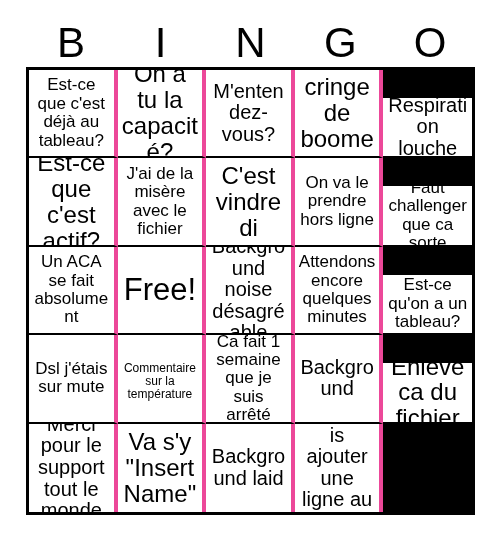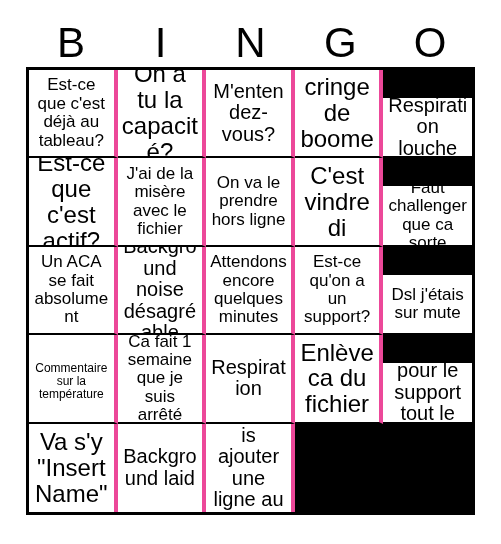--- a/index.html
+++ b/index.html
@@ -112,53 +112,56 @@
     <div class="cell">
         <span class="cell-text fs-sm">Respiration louche</span>
       </div>
     <div class="cell">
         <span class="cell-text fs-lg">Est-ce que c'est actif?</span>
       </div>
     <div class="cell">
         <span class="cell-text fs-md">J'ai de la misère avec le fichier</span>
       </div>
     <div class="cell">
-        <span class="cell-text fs-md">On va le prendre hors ligne</span>
+        <span class="cell-text fs-lg">C'est vindredi</span>
       </div>
     <div class="cell">
-        <span class="cell-text fs-lg">C'est vindredi</span>
+        <span class="cell-text fs-md">On va le prendre hors ligne</span>
       </div>
 
     <div class="cell">
         <span class="cell-text fs-md">Faut challenger que ca sorte</span>
       </div>
     <div class="cell">
         <span class="cell-text fs-md">Un ACA se fait absolument</span>
       </div>
     <div class="cell">
+        <span class="cell-text fs-xl">Free!</span>
+      </div>
+    <div class="cell">
         <span class="cell-text fs-sm">Background noise désagréable</span>
       </div>
     <div class="cell">
         <span class="cell-text fs-md">Attendons encore quelques minutes</span>
       </div>
 
     <div class="cell">
-        <span class="cell-text fs-md">Est-ce qu'on a un support?</span>
+        <span class="cell-text fs-md">Est-ce qu'on a un tableau?</span>
       </div>
     <div class="cell">
         <span class="cell-text fs-md">Dsl j'étais sur mute</span>
       </div>
     <div class="cell">
         <span class="cell-text fs-xs">Commentaire sur la température</span>
       </div>
     <div class="cell">
         <span class="cell-text fs-md">Ca fait 1 semaine que je suis arrêté</span>
       </div>
     <div class="cell">
-        <span class="cell-text fs-sm">Respiration</span>
+        <span class="cell-text fs-sm">Background</span>
       </div>
 
     <div class="cell">
         <span class="cell-text fs-lg">Enlève ca du fichier</span>
       </div>
     <div class="cell">
         <span class="cell-text fs-sm">Merci pour le support tout le monde</span>
       </div>
     <div class="cell">
         <span class="cell-text fs-lg">Va s'y "Insert Name"</span>

